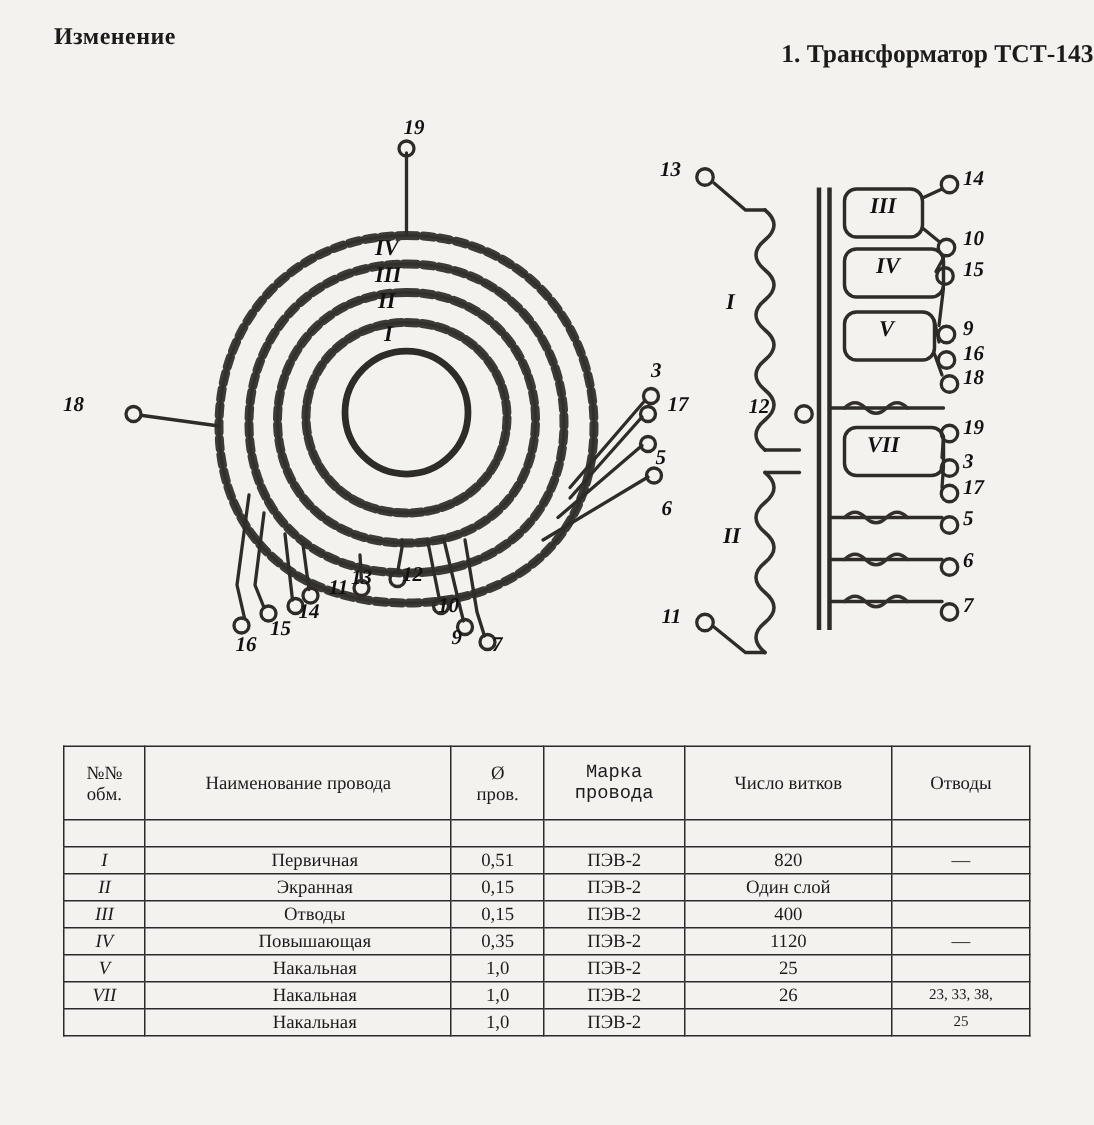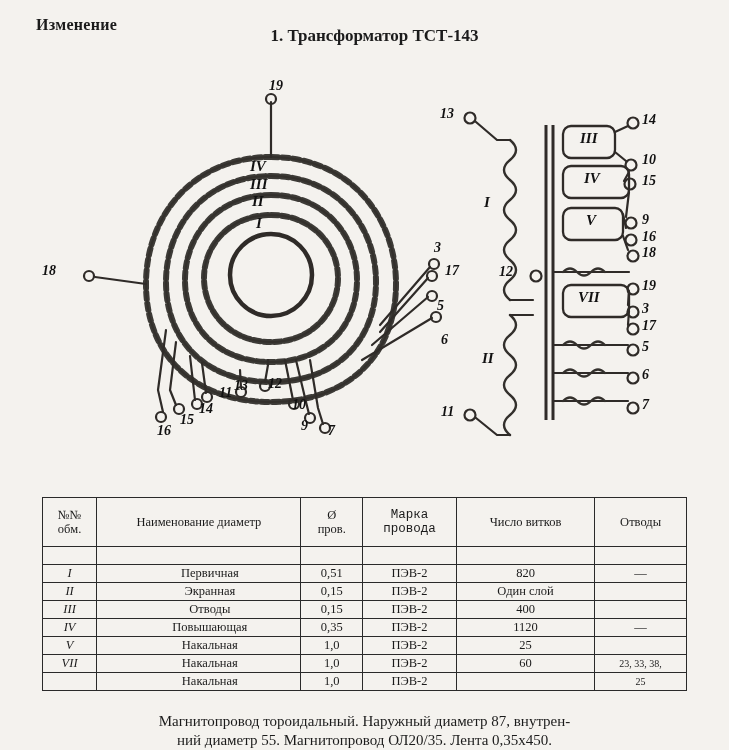--- a/index.html
+++ b/index.html
@@ -13,21 +13,21 @@
   }
   .page{position:absolute;inset:0;}
 
   
   #heading-izmenenie{
     position:absolute;left:36px;top:16px;
     font-size:16px;font-weight:bold;letter-spacing:.3px;
   }
   #title-transformer{
     position:absolute;left:0;top:26px;width:729px;
-    text-align:center;
+    text-align:right;
     font-size:17px;font-weight:bold;
     padding-left:20px;
     box-sizing:border-box;
   }
 
   
   #schematic{position:absolute;left:0;top:60px;width:729px;height:420px;}
   #schematic svg{display:block;}
 
   .lbl{
@@ -308,21 +308,21 @@
     <span class="lbl" style="left:499px;top:204px;">12</span>
   </div>
 
   <table id="winding-table">
     <thead>
       <tr>
         <th class="col-num">
           <div>№№</div>
           <div>обм.</div>
         </th>
-        <th class="col-name tbl-name-head">Наименование диаметр</th>
+        <th class="col-name tbl-name-head">Наименование провода</th>
         <th class="col-d">
           <div>Ø</div>
           <div>пров.</div>
         </th>
         <th class="col-mark">
           <div>Марка</div>
           <div>провода</div>
         </th>
         <th class="col-turns">Число витков</th>
         <th class="col-taps">Отводы</th>
@@ -376,32 +376,28 @@
         <td>1,0</td>
         <td>ПЭВ-2</td>
         <td>25</td>
         <td></td>
       </tr>
       <tr>
         <td class="rn-cell">VII</td>
         <td class="col-name">Накальная</td>
         <td>1,0</td>
         <td>ПЭВ-2</td>
-        <td>60</td>
+        <td>26</td>
         <td class="taps-multi">23, 33, 38,</td>
       </tr>
       <tr>
         <td class="rn-cell"></td>
         <td class="col-name">Накальная</td>
         <td>1,0</td>
         <td>ПЭВ-2</td>
         <td></td>
         <td class="taps-multi">25</td>
       </tr>
     </tbody>
   </table>
 
-  <div id="footer-text">
-    <span>Магнитопровод тороидальный. Наружный диаметр 87, внутрен-</span>
-    <span class="line2">ний диаметр 55. Магнитопровод ОЛ20/35. Лента 0,35х450.</span>
-  </div>
 
 </div>
 
 </body></html>

